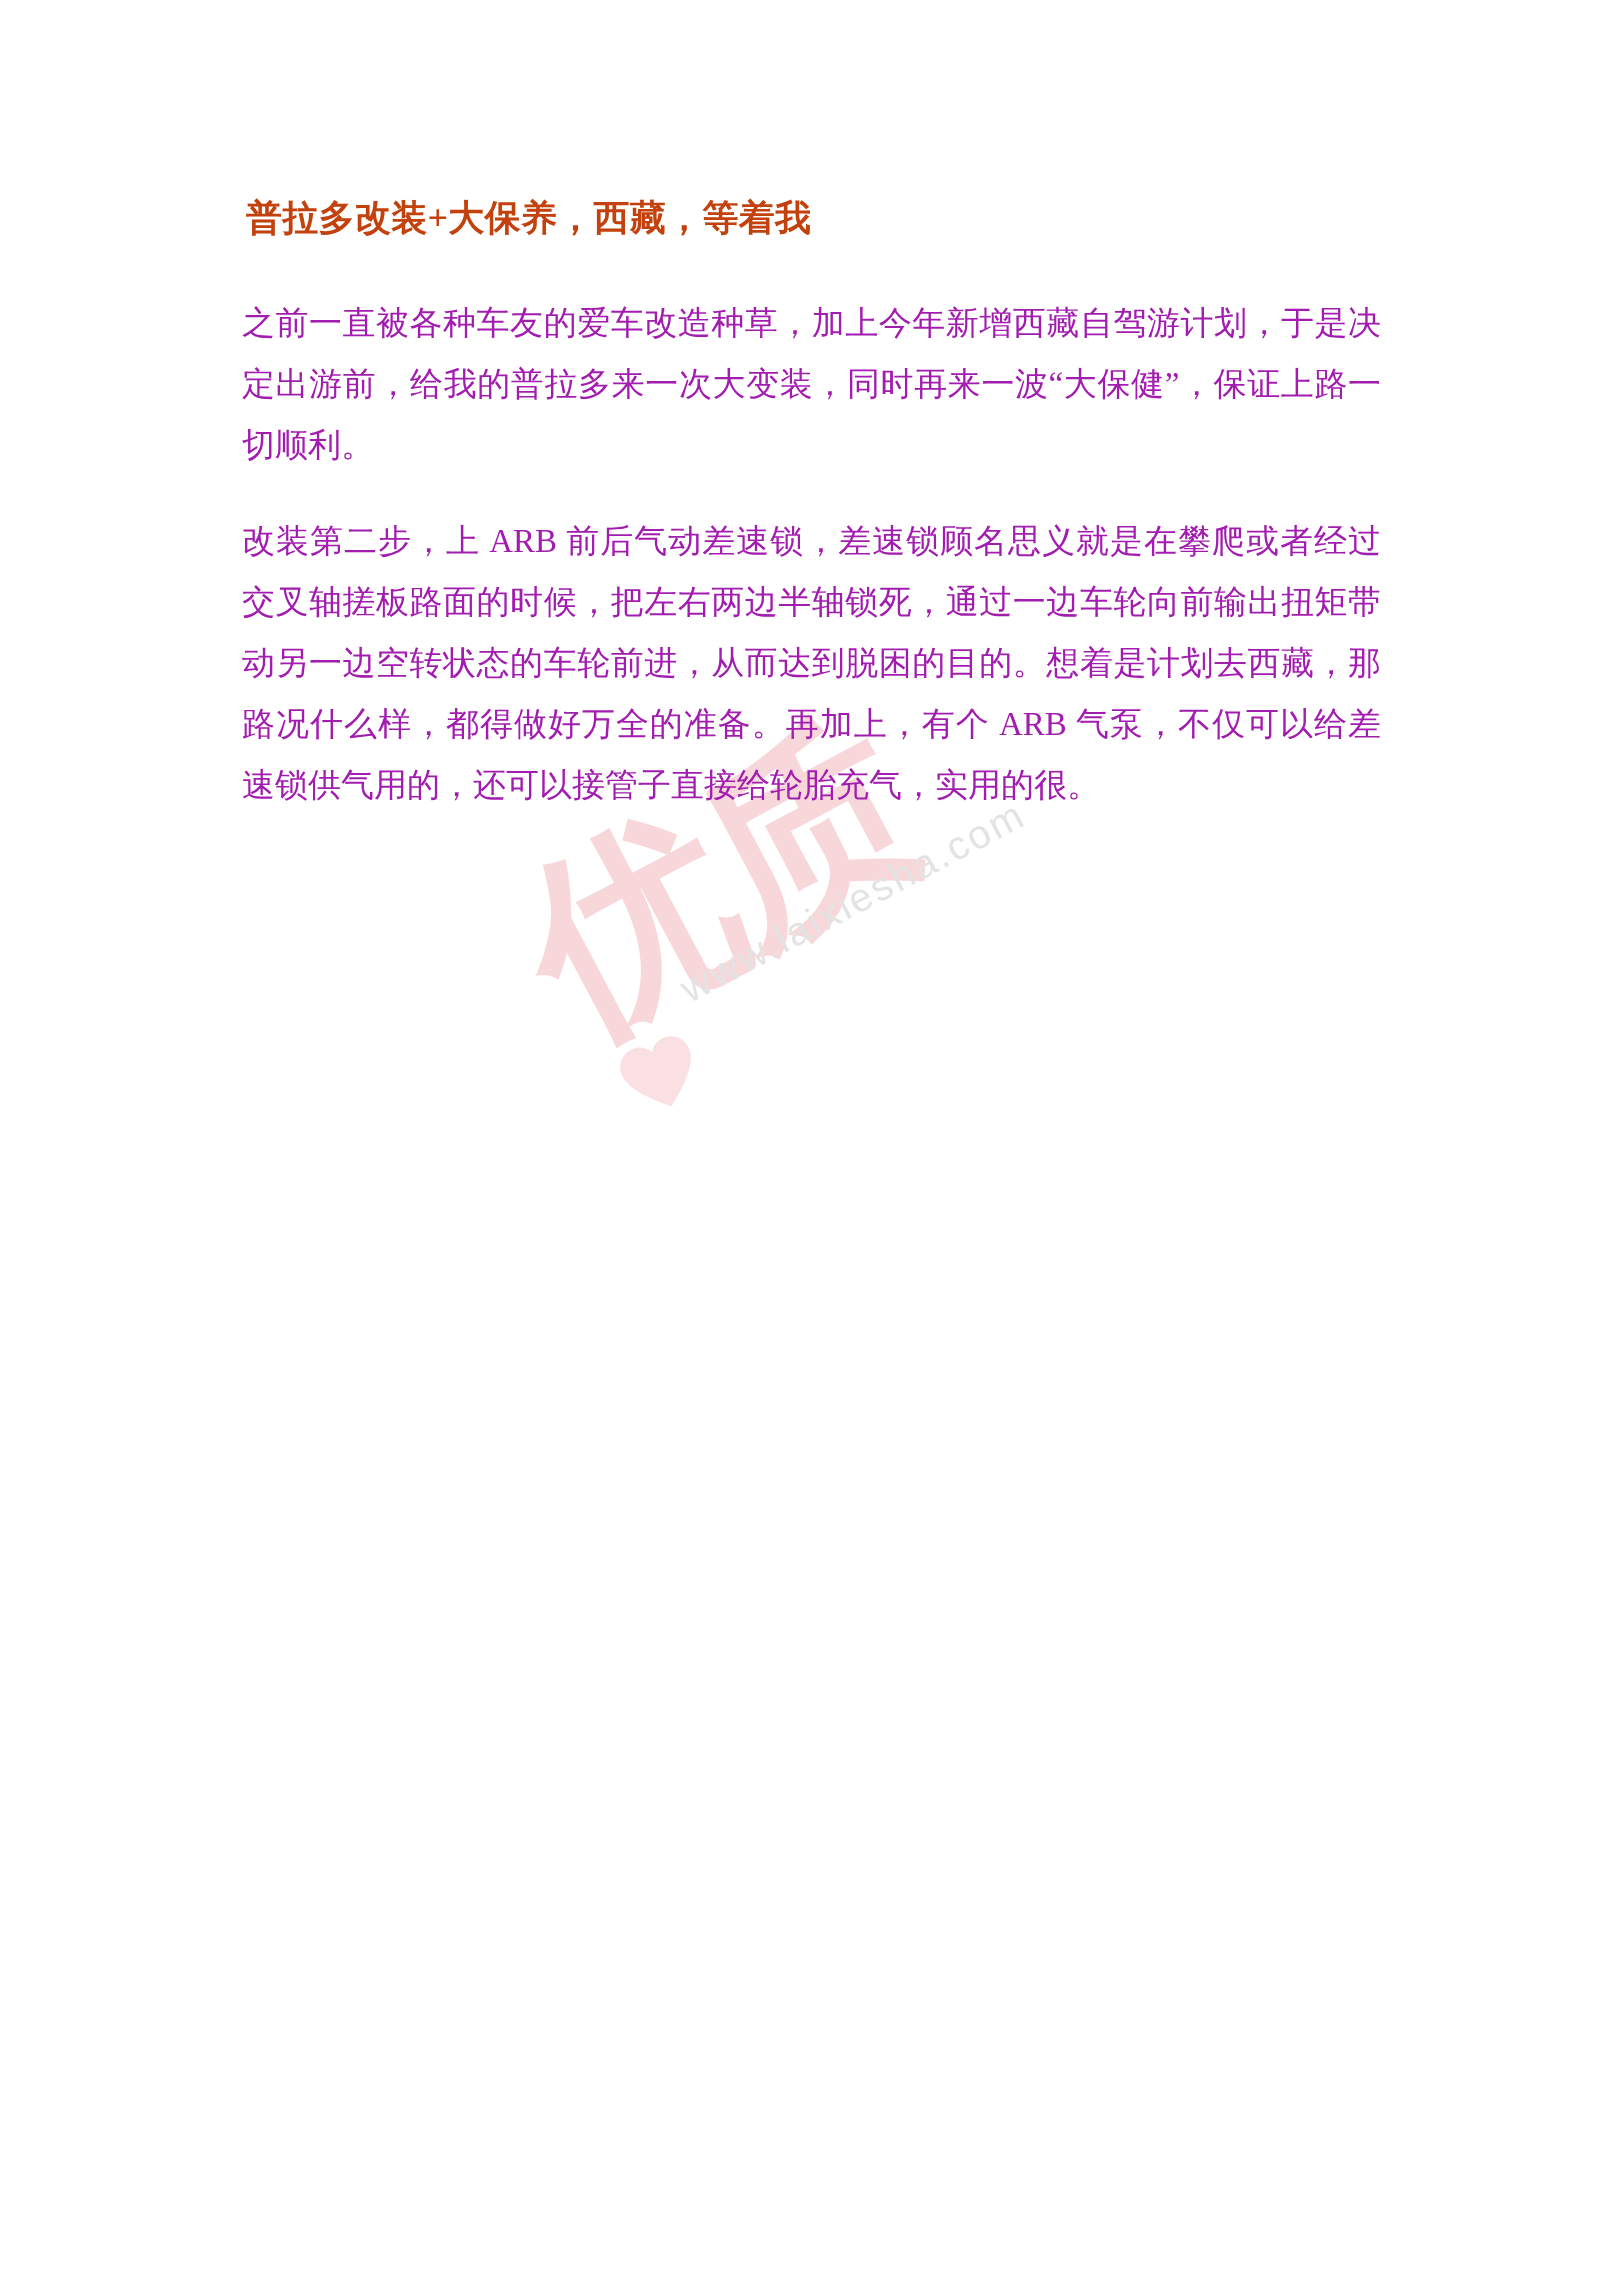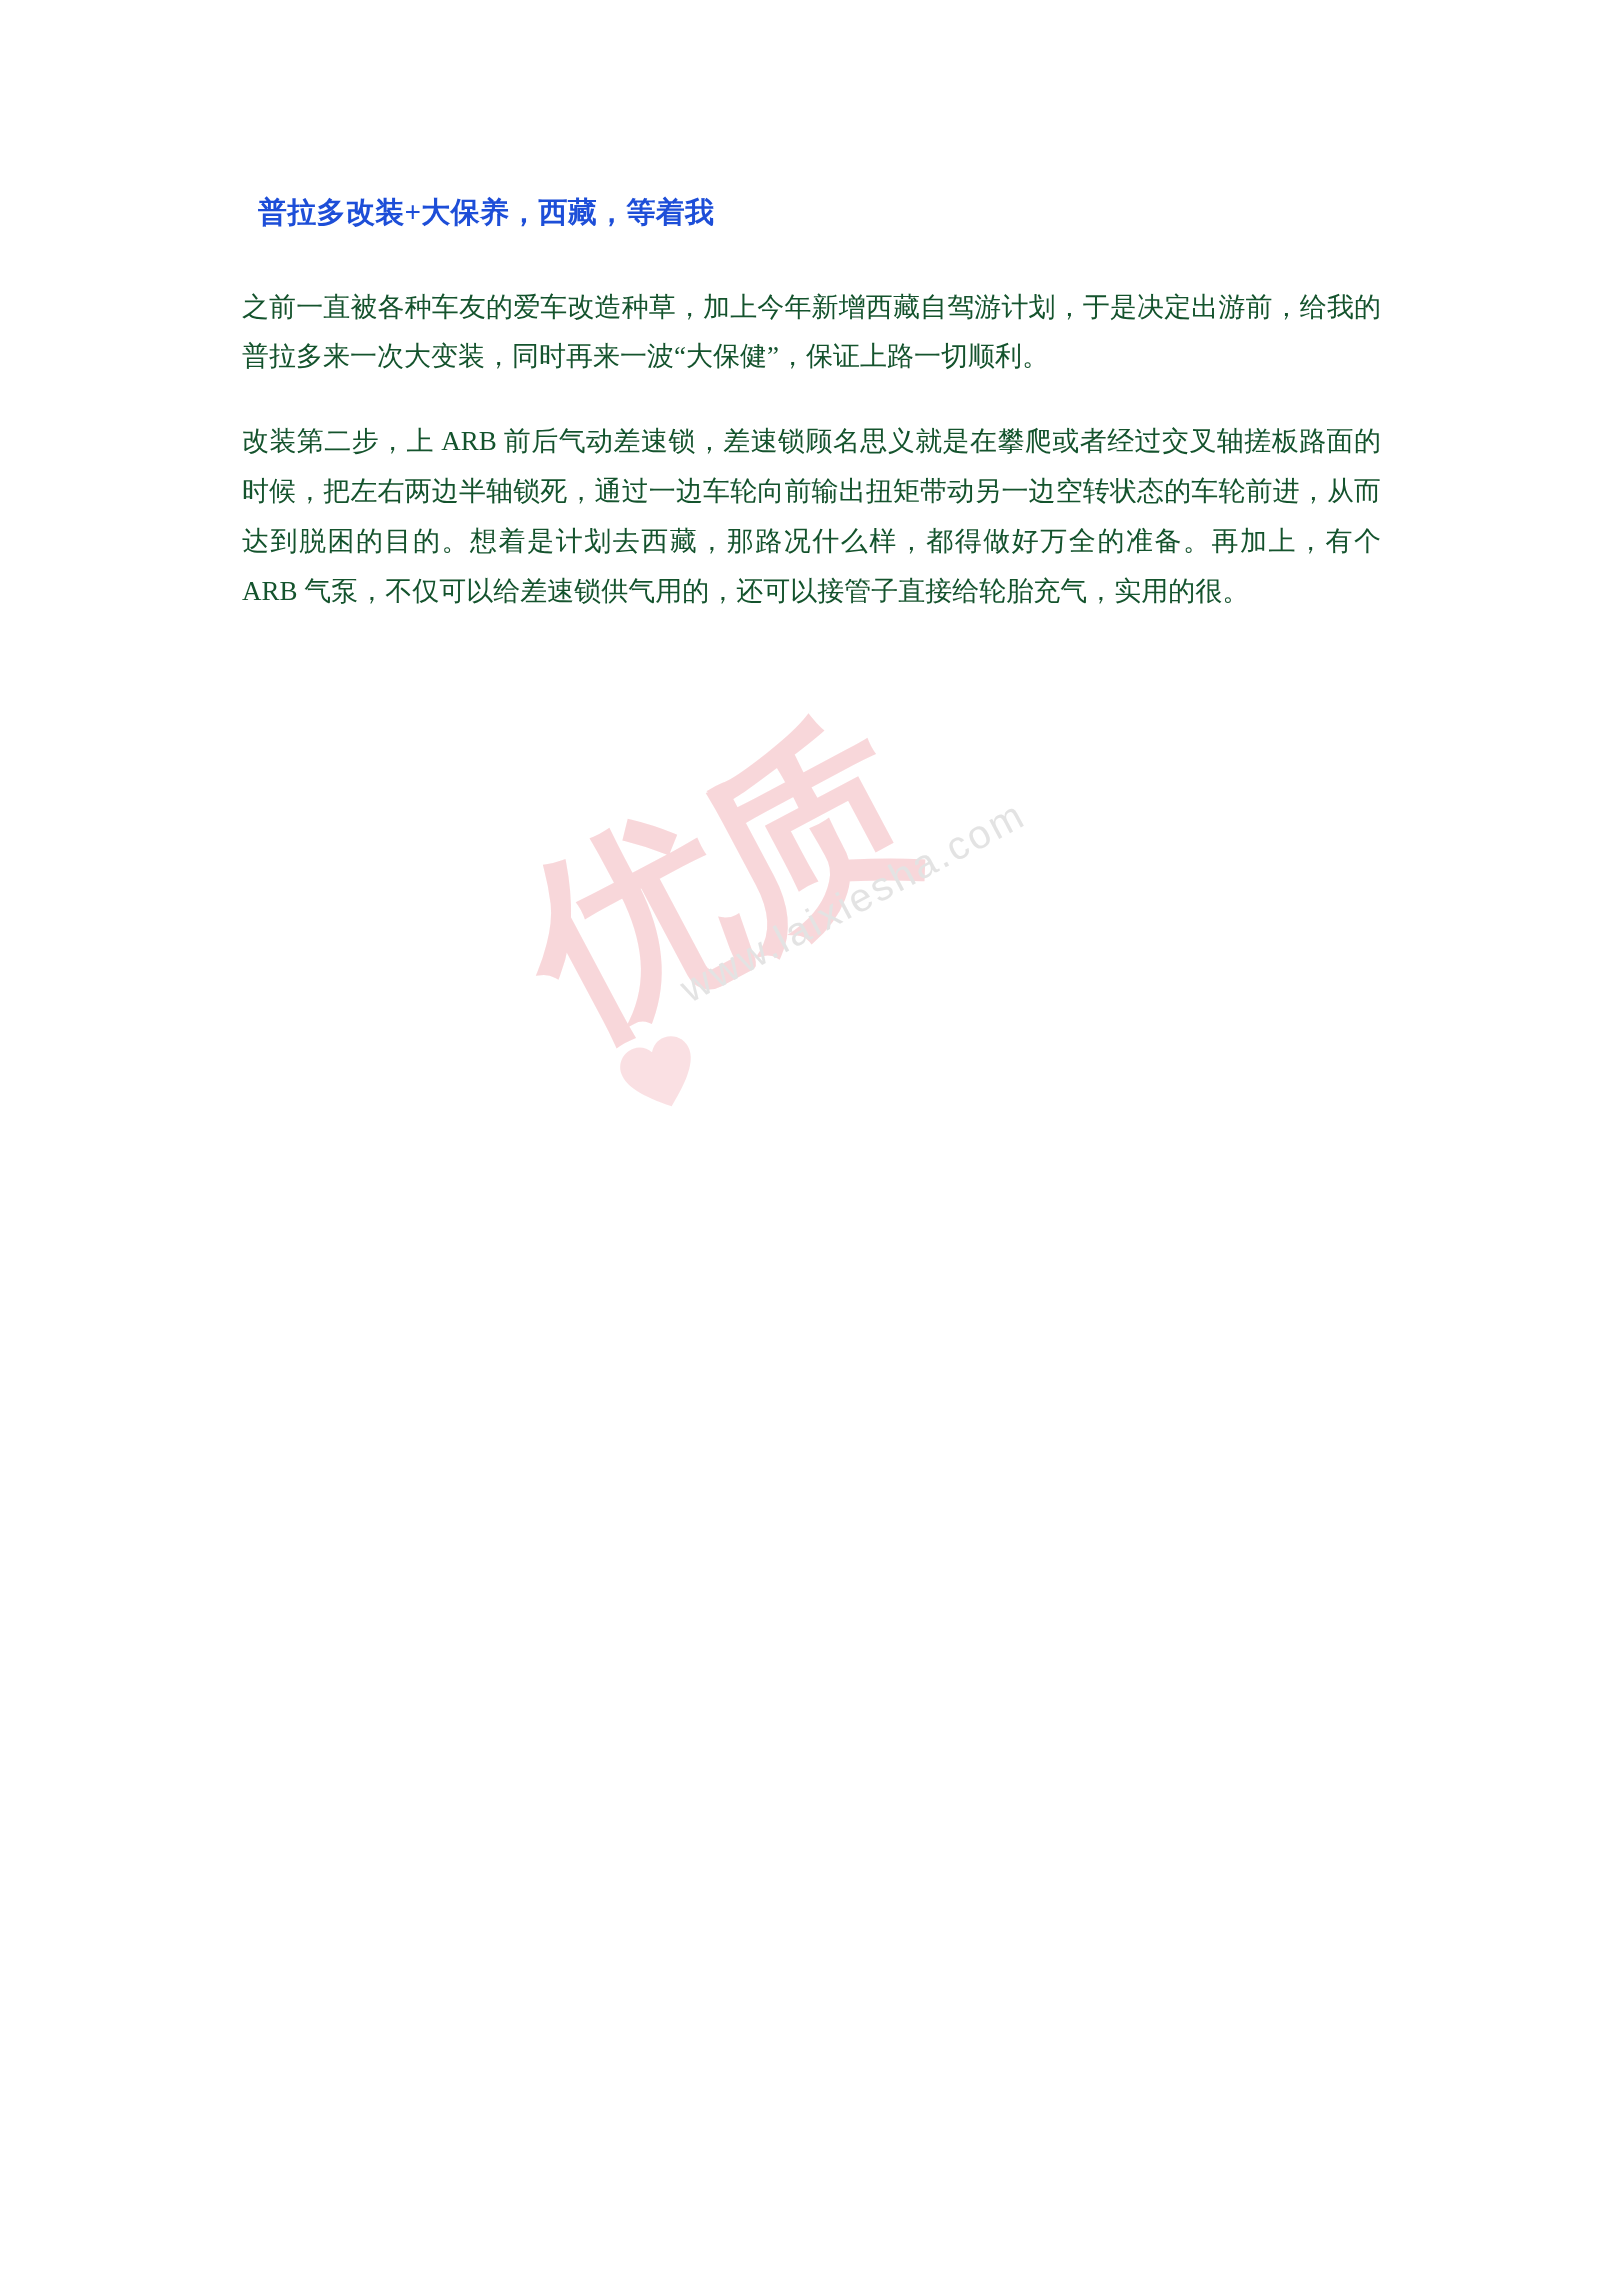--- a/index.html
+++ b/index.html
@@ -17,30 +17,30 @@
     background: #ffffff;
     overflow: hidden;
   }
   .content {
     position: absolute;
     left: 242px;
     top: 191px;
     width: 1139px;
   }
   .doc-title {
-    font-size: 29px;
+    font-size: 36px;
     font-weight: 700;
-    color: #1d4ed8;
+    color: #c2410c;
     letter-spacing: 0.3px;
-    margin: 0 0 48px 16px;
+    margin: 0 0 48px 4px;
     line-height: 1.5;
   }
   .para {
-    font-size: 27px;
-    color: #14532d;
+    font-size: 33px;
+    color: #a21caf;
     line-height: 1.85;
     margin: 0 0 35px 0;
     text-align: justify;
     text-justify: inter-ideograph;
   }
   .para:last-child {
     margin-bottom: 0;
   }
   
   .watermark {

